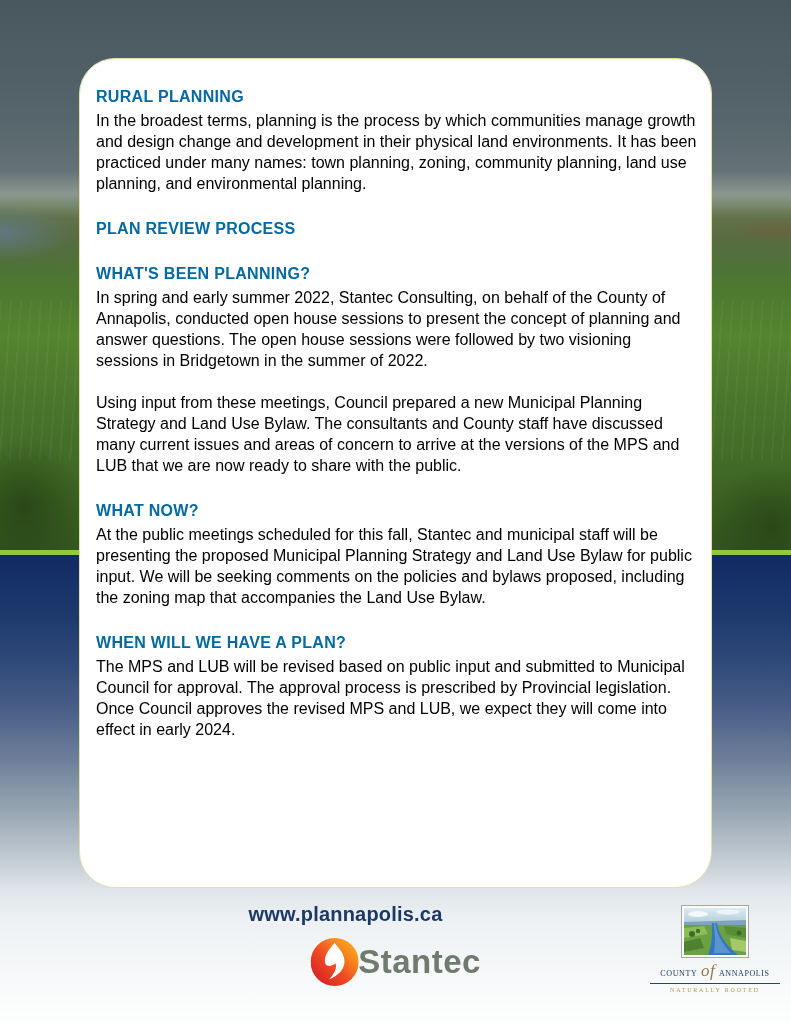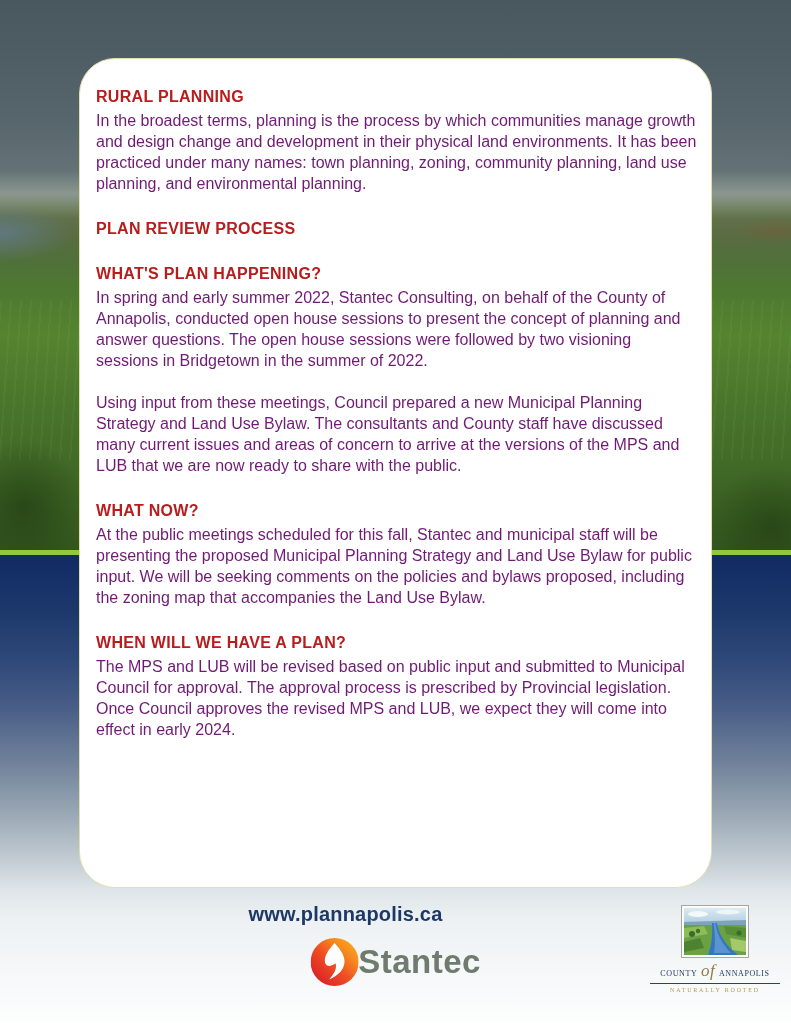--- a/index.html
+++ b/index.html
@@ -31,22 +31,22 @@
       #6e8099 205px,#97a5b2 255px,#c3ccd3 305px,#dfe5e9 335px,
       #edf1f3 365px,#f6f8f9 420px,#fdfefe 468px);}
 
   
   .card{position:absolute;left:79px;top:58px;width:633px;height:830px;box-sizing:border-box;
     background:#ffffff;border:1.5px solid #dce3a9;border-radius:36px;
     padding:27px 14px 0 16px;}
   .card section{margin:0;}
   .card section + section{margin-top:24px;}
   .card h2{margin:0 0 3px 0;font-size:16px;line-height:21px;font-weight:bold;
-    color:#b91c1c;letter-spacing:.3px;}
-  .card p{margin:0;font-size:16px;line-height:21px;color:#701a75;}
+    color:#0369a1;letter-spacing:.3px;}
+  .card p{margin:0;font-size:16px;line-height:21px;color:#000000;}
   .card p + p{margin-top:21px;}
 
   
   .website{position:absolute;left:0;top:903px;width:691px;text-align:center;
     font-size:20px;font-weight:bold;color:#1c3866;letter-spacing:.2px;}
   .stantec{position:absolute;left:50%;top:938px;transform:translateX(-50%);
     display:flex;align-items:center;gap:0;}
   .stantec svg{display:block;}
   .stantec-name{font-size:33px;font-weight:700;color:#6e7b6e;letter-spacing:.5px;}
 
@@ -79,21 +79,21 @@
 
   <div class="card">
     <section>
       <h2>RURAL PLANNING</h2>
       <p>In the broadest terms, planning is the process by which communities manage growth and design change and development in their physical land environments. It has been practiced under many names: town planning, zoning, community planning, land use planning, and environmental planning.</p>
     </section>
     <section>
       <h2>PLAN REVIEW PROCESS</h2>
     </section>
     <section>
-      <h2>WHAT'S PLAN HAPPENING?</h2>
+      <h2>WHAT'S BEEN PLANNING?</h2>
       <p>In spring and early summer 2022, Stantec Consulting, on behalf of the County of Annapolis, conducted open house sessions to present the concept of planning and answer questions. The open house sessions were followed by two visioning sessions in Bridgetown in the summer of 2022.</p>
       <p>Using input from these meetings, Council prepared a new Municipal Planning Strategy and Land Use Bylaw. The consultants and County staff have discussed many current issues and areas of concern to arrive at the versions of the MPS and LUB that we are now ready to share with the public.</p>
     </section>
     <section>
       <h2>WHAT NOW?</h2>
       <p>At the public meetings scheduled for this fall, Stantec and municipal staff will be presenting the proposed Municipal Planning Strategy and Land Use Bylaw for public input. We will be seeking comments on the policies and bylaws proposed, including the zoning map that accompanies the Land Use Bylaw.</p>
     </section>
     <section>
       <h2>WHEN WILL WE HAVE A PLAN?</h2>
       <p>The MPS and LUB will be revised based on public input and submitted to Municipal Council for approval. The approval process is prescribed by Provincial legislation. Once Council approves the revised MPS and LUB, we expect they will come into effect in early 2024.</p>

